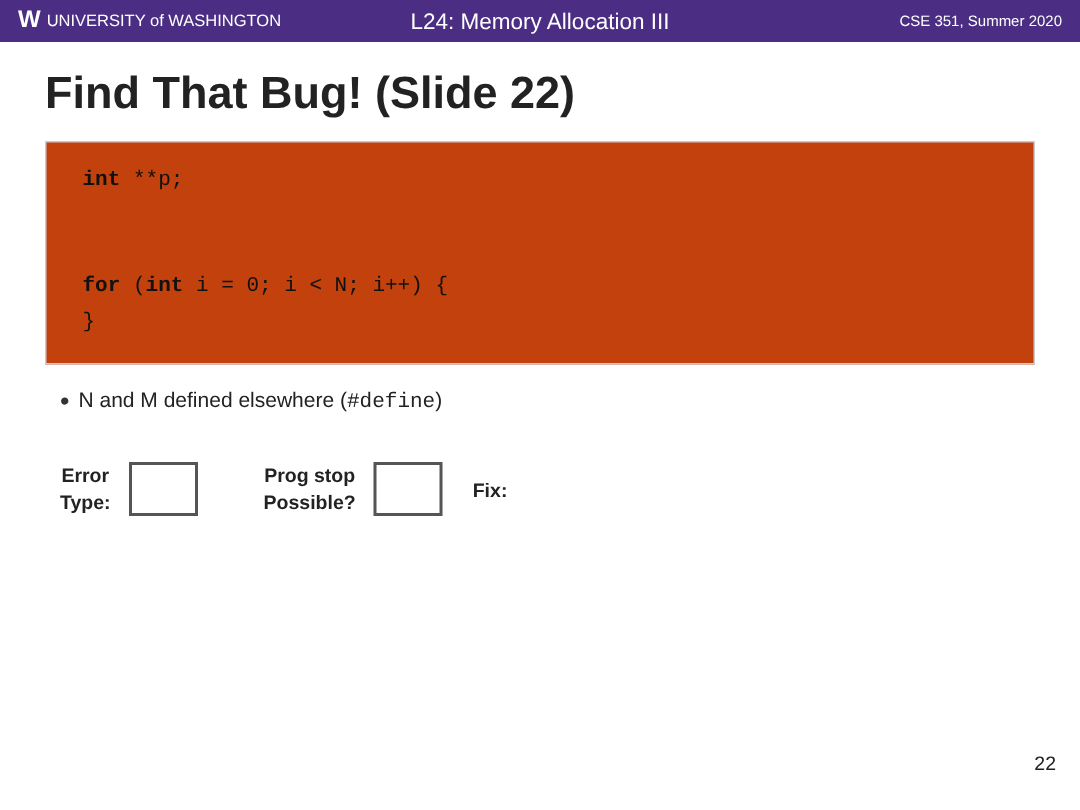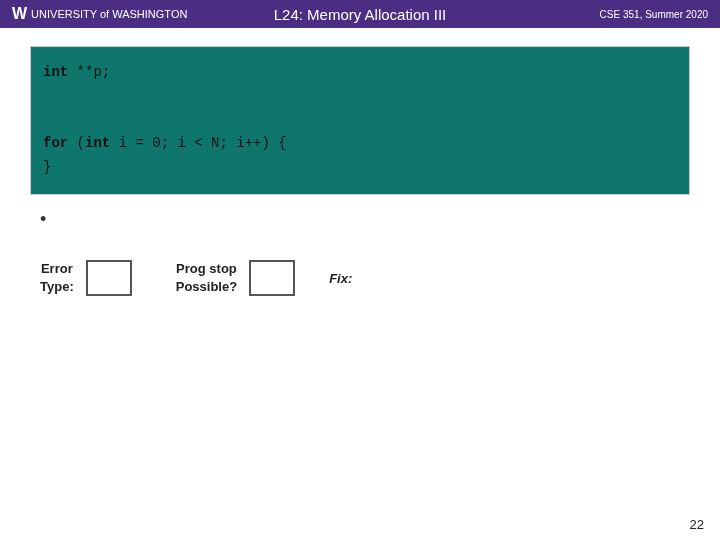--- a/index.html
+++ b/index.html
@@ -59,23 +59,23 @@
     .slide-title {
       font-size: 30px;
       font-weight: bold;
       color: #222;
       margin-bottom: 14px;
       font-family: Arial, sans-serif;
     }
 
     
     .code-block {
-      background: #0f766e;
+      background: #c2410c;
       border: 1px solid #ccc;
-      padding: 14px 12px;
+      padding: 14px 24px;
       font-family: 'Courier New', Courier, monospace;
       font-size: 14px;
       color: #111;
       line-height: 1.7;
       margin-bottom: 14px;
     }
 
     .code-line {
       display: block;
       white-space: pre;
@@ -134,66 +134,68 @@
     .fix-label {
       font-size: 13px;
       font-weight: bold;
       color: #222;
       margin-left: 8px;
     }
 
     
     .slide-number {
       position: absolute;
-      bottom: 8px;
+      bottom: 24px;
       right: 16px;
       font-size: 13px;
       color: #222;
     }
   </style>
 </head>
 <body>
 
 <div class="header">
   <div class="uw-logo">
     <span class="w-mark">W</span>
     <span>UNIVERSITY of WASHINGTON</span>
   </div>
   <div class="header-center">L24: Memory Allocation III</div>
   <div class="header-right">CSE 351, Summer 2020</div>
 </div>
 
 <div class="main">
 
+  <div class="slide-title">Find That Bug!  (Slide 22)</div>
 
   <div class="code-block">
     <span class="code-line"><span class="kw">int</span> **p;</span>
     <span class="code-line">&nbsp;</span>
     <span class="code-line">&nbsp;</span>
     <span class="code-line"><span class="kw">for</span> (<span class="kw">int</span> i = 0; i &lt; N; i++) {</span>
     <span class="code-line">}</span>
   </div>
 
   <div class="bullet-section">
     <div class="bullet-item">
       <span class="bullet-dot">•</span>
+      <span>N and M defined elsewhere (<span style="font-family:'Courier New',monospace;">#define</span>)</span>
     </div>
   </div>
 
   <div class="bottom-row">
     <div class="label-group">
       <span>Error</span>
       <span>Type:</span>
     </div>
     <div class="answer-box"></div>
 
     <div class="label-group" style="margin-left:32px;">
       <span>Prog stop</span>
       <span>Possible?</span>
     </div>
     <div class="answer-box"></div>
 
-    <span class="fix-label" style="margin-left:22px;font-style:italic;">Fix:</span>
+    <span class="fix-label" style="margin-left:8px;">Fix:</span>
   </div>
 
 </div>
 
 <div class="slide-number">22</div>
 
 </body></html>

